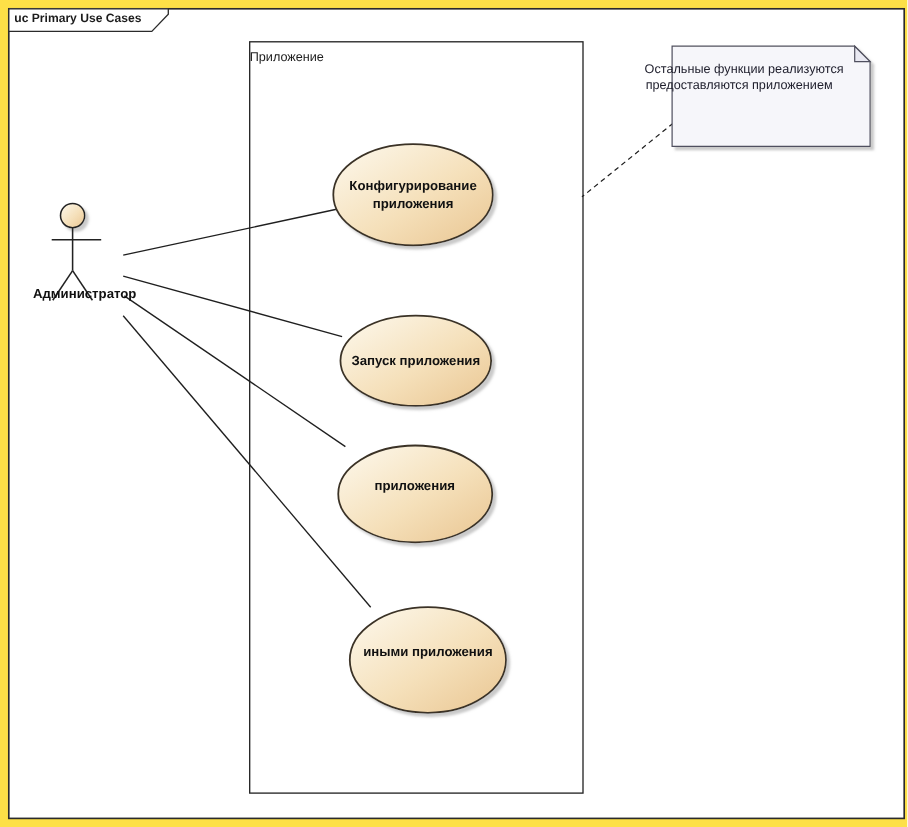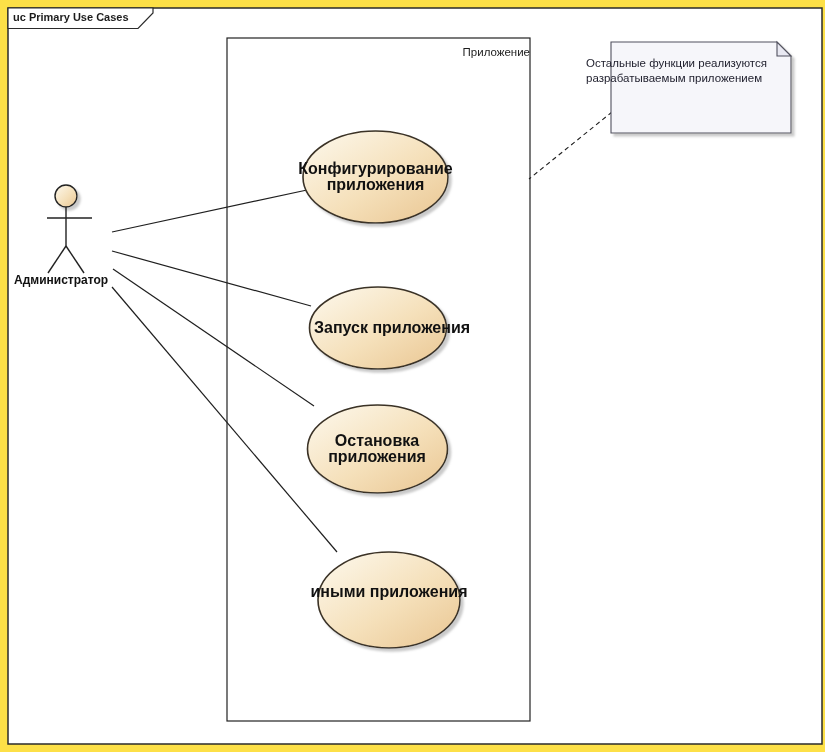--- a/index.html
+++ b/index.html
@@ -6,31 +6,31 @@
   .stage{
     position:relative;width:825px;height:752px;background:#fde047;overflow:hidden;
     font-family:"Liberation Sans",sans-serif;color:#111;
   }
   .stage svg{position:absolute;left:0;top:0;}
   .overlay{position:absolute;z-index:2;}
   .frame-label{
     left:13px;top:11px;font-size:11px;font-weight:bold;color:#1c1c1c;white-space:nowrap;
   }
   .boundary-label{
-    left:227px;top:46px;width:303px;text-align:right;font-size:11.5px;color:#1c1c1c;
+    left:227px;top:46px;width:303px;text-align:left;font-size:11.5px;color:#1c1c1c;
   }
   .actor-label{
-    left:14px;top:273px;width:110px;text-align:left;font-size:12px;font-weight:bold;color:#111;
+    left:14px;top:260px;width:110px;text-align:right;font-size:12px;font-weight:bold;color:#111;
   }
   .uc-label{
-    text-align:center;font-size:16px;font-weight:bold;color:#111;line-height:16px;
+    text-align:center;font-size:12px;font-weight:bold;color:#111;line-height:16px;
   }
   .uc-label span{display:block;white-space:nowrap;}
   .uc1{left:295px;top:161px;width:161px;}
-  .uc2{left:312px;top:320px;width:160px;}
+  .uc2{left:298px;top:320px;width:160px;}
   .uc3{left:297px;top:433px;width:160px;}
   .uc4{left:309px;top:584px;width:160px;}
   .note-text{
     left:586px;top:56px;width:172px;font-size:11.5px;line-height:14.6px;color:#1d1d2b;text-align:center;
   }
   .note-text span{display:block;white-space:nowrap;}
 </style>
 </head>
 <body>
 
@@ -89,26 +89,25 @@
   <div class="overlay uc-label uc1">
     <span>Конфигурирование</span>
     <span>приложения</span>
   </div>
 
   <div class="overlay uc-label uc2">
     <span>Запуск приложения</span>
   </div>
 
   <div class="overlay uc-label uc3">
-    <span>Остановка</span>
     <span>приложения</span>
   </div>
 
   <div class="overlay uc-label uc4">
     <span>иными приложения</span>
   </div>
 
   <div class="overlay note-text">
     <span>Остальные функции реализуются</span>
-    <span>разрабатываемым приложением</span>
+    <span>предоставляются приложением</span>
   </div>
 
 </div>
 
 </body></html>

